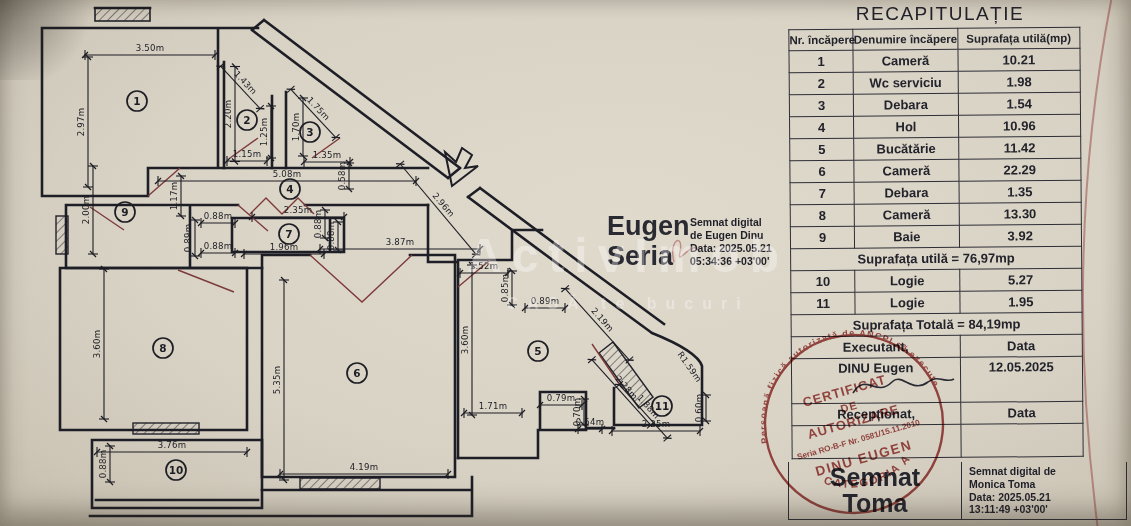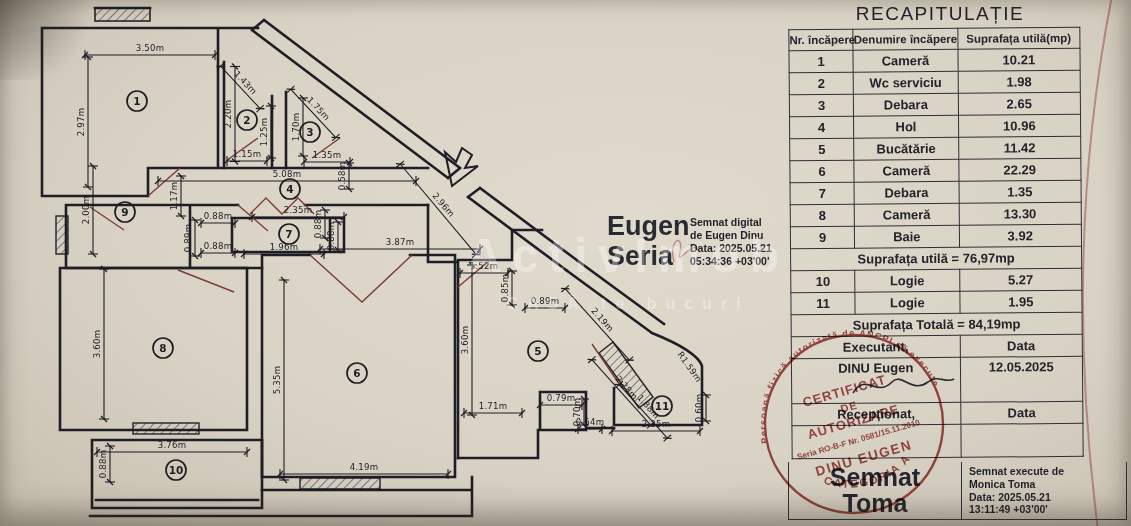--- a/index.html
+++ b/index.html
@@ -500,21 +500,21 @@
             <td>10.21</td>
           </tr>
           <tr>
             <td>2</td>
             <td>Wc serviciu</td>
             <td>1.98</td>
           </tr>
           <tr>
             <td>3</td>
             <td>Debara</td>
-            <td>2.65</td>
+            <td>1.54</td>
           </tr>
           <tr>
             <td>4</td>
             <td>Hol</td>
             <td>10.96</td>
           </tr>
           <tr>
             <td>5</td>
             <td>Bucătărie</td>
             <td>11.42</td>
@@ -580,21 +580,21 @@
   </tbody>
 </table>
 </div>
 
 <div class="sig-row">
   <div class="sig-name">
     <span>Semnat</span>
     <span>Toma</span>
   </div>
   <div class="sig-details">
-    <div>Semnat execute de</div>
+    <div>Semnat digital de</div>
     <div>Monica Toma</div>
     <div>Data: 2025.05.21</div>
     <div>13:11:49 +03'00'</div>
   </div>
 </div>
 
 <div class="eugen-name">
   <div>Eugen</div>
   <div>Seria</div>
 </div>

